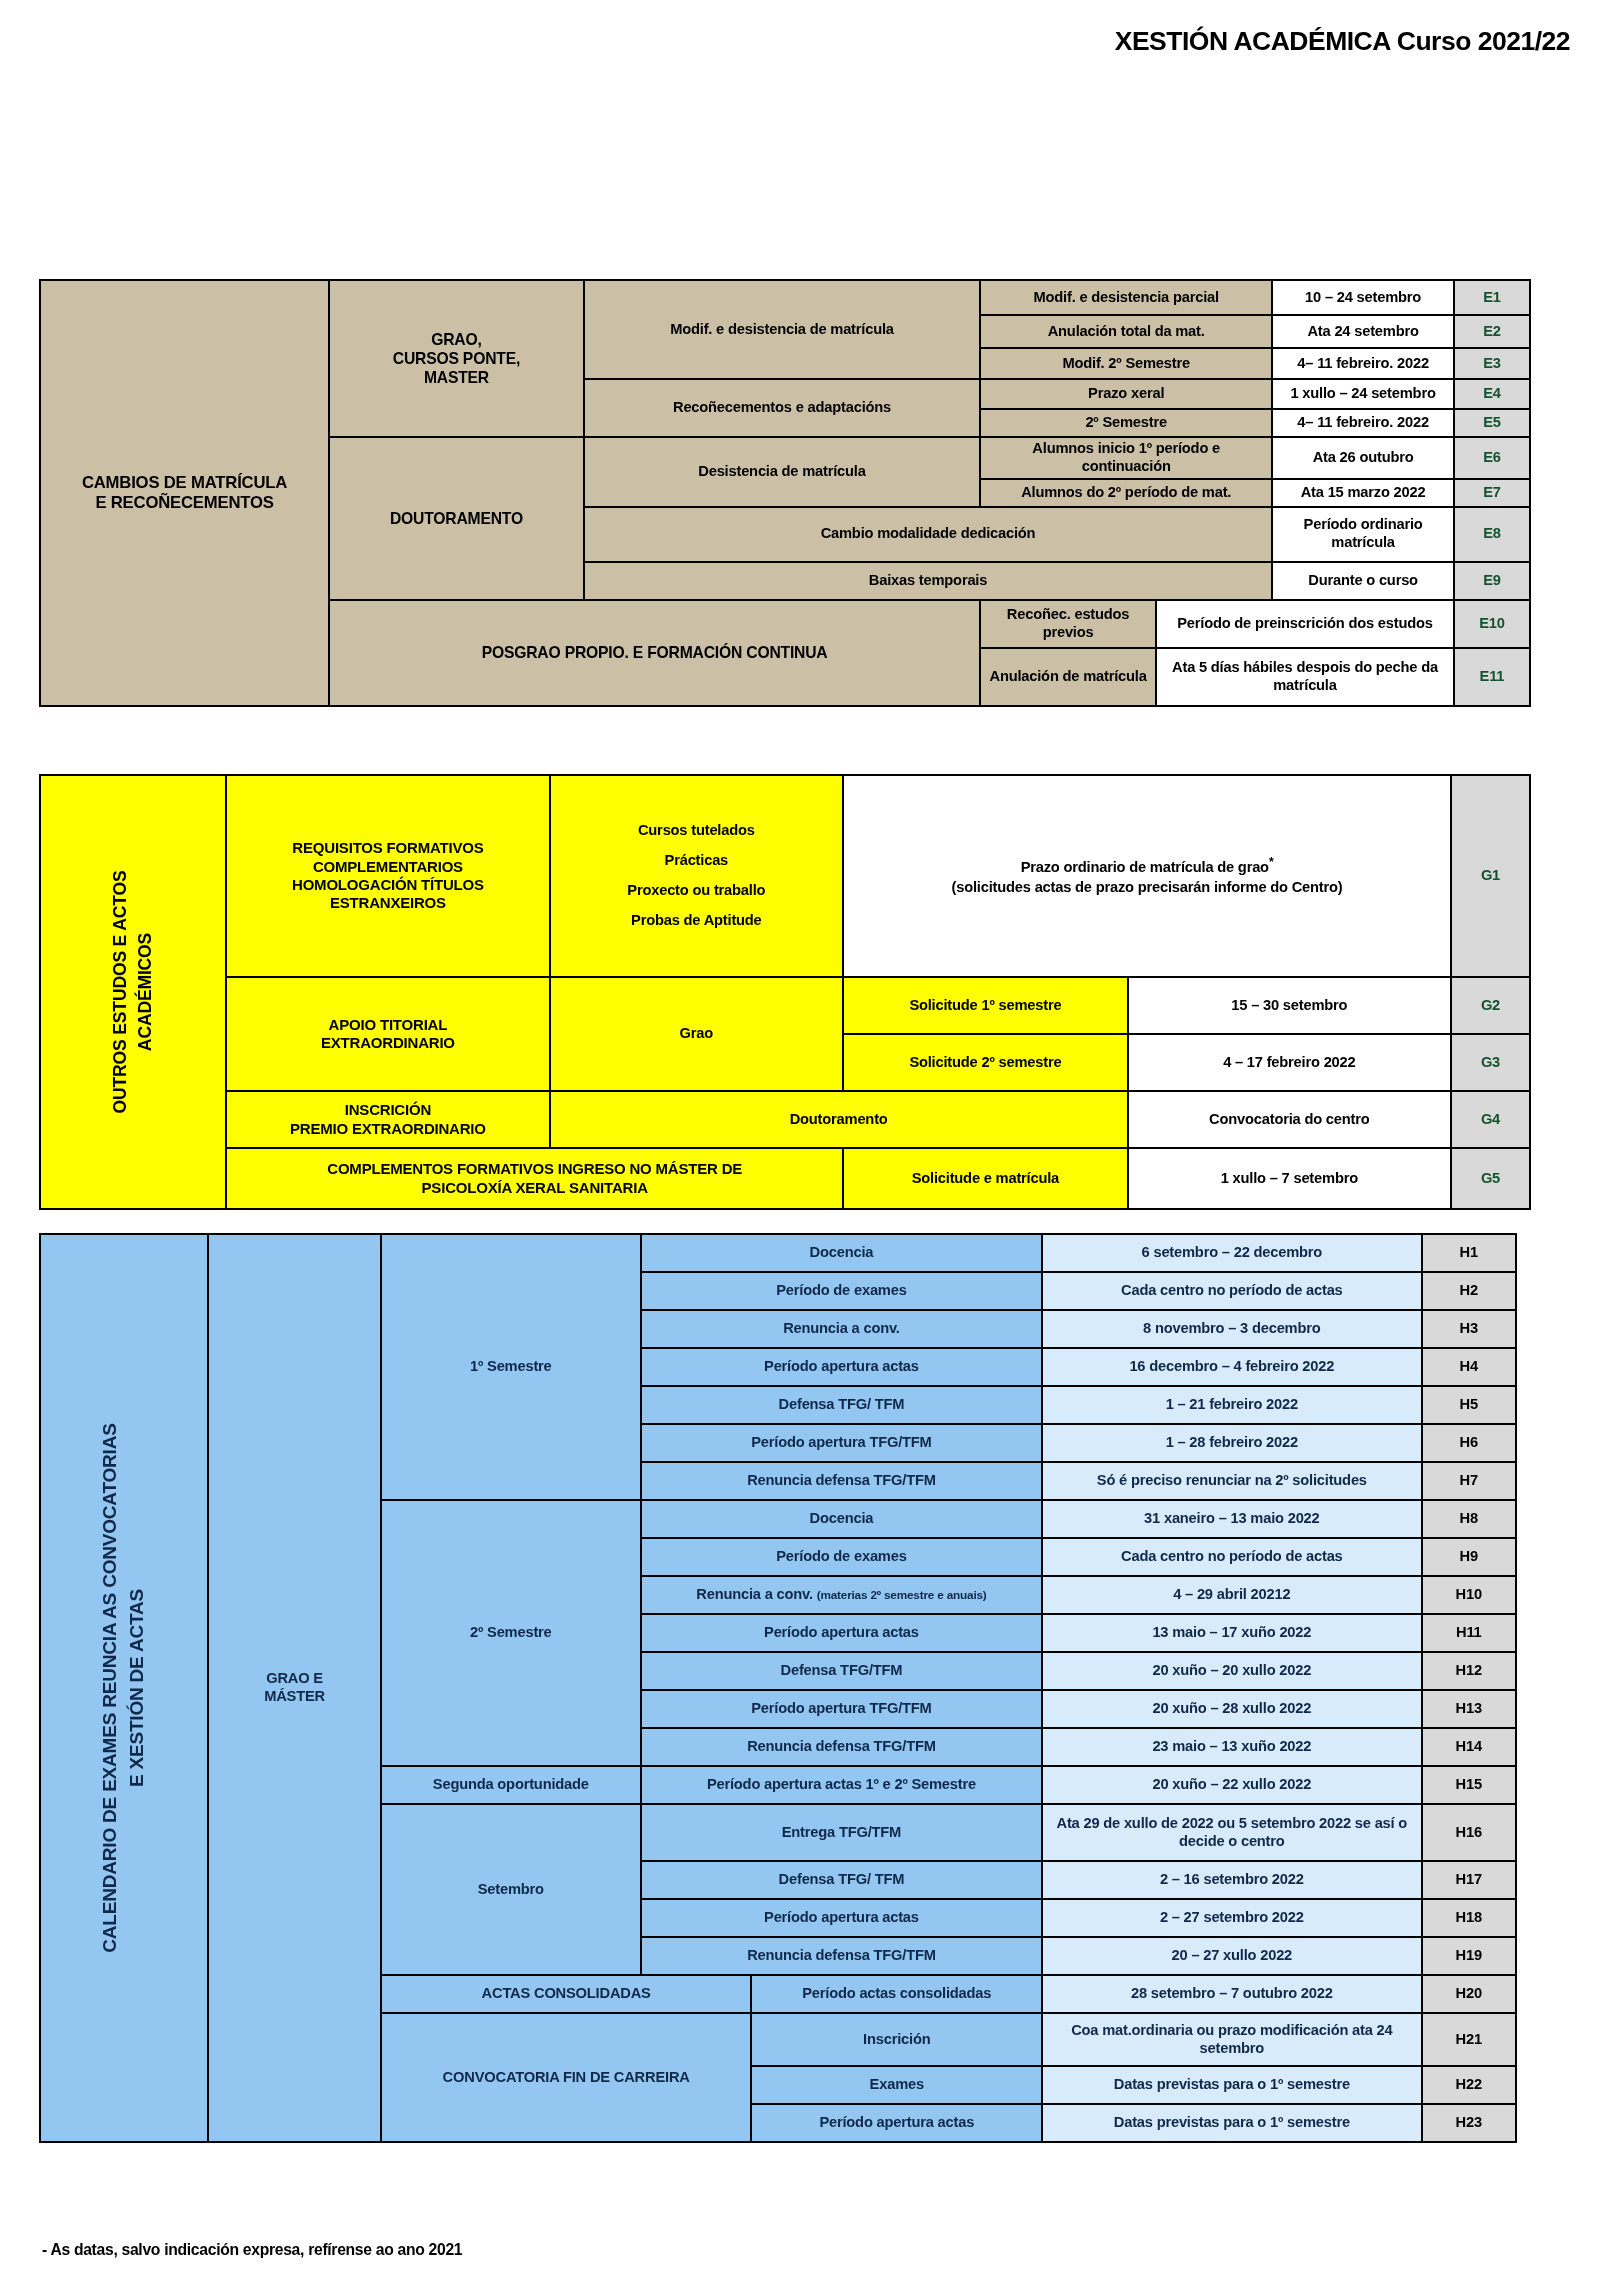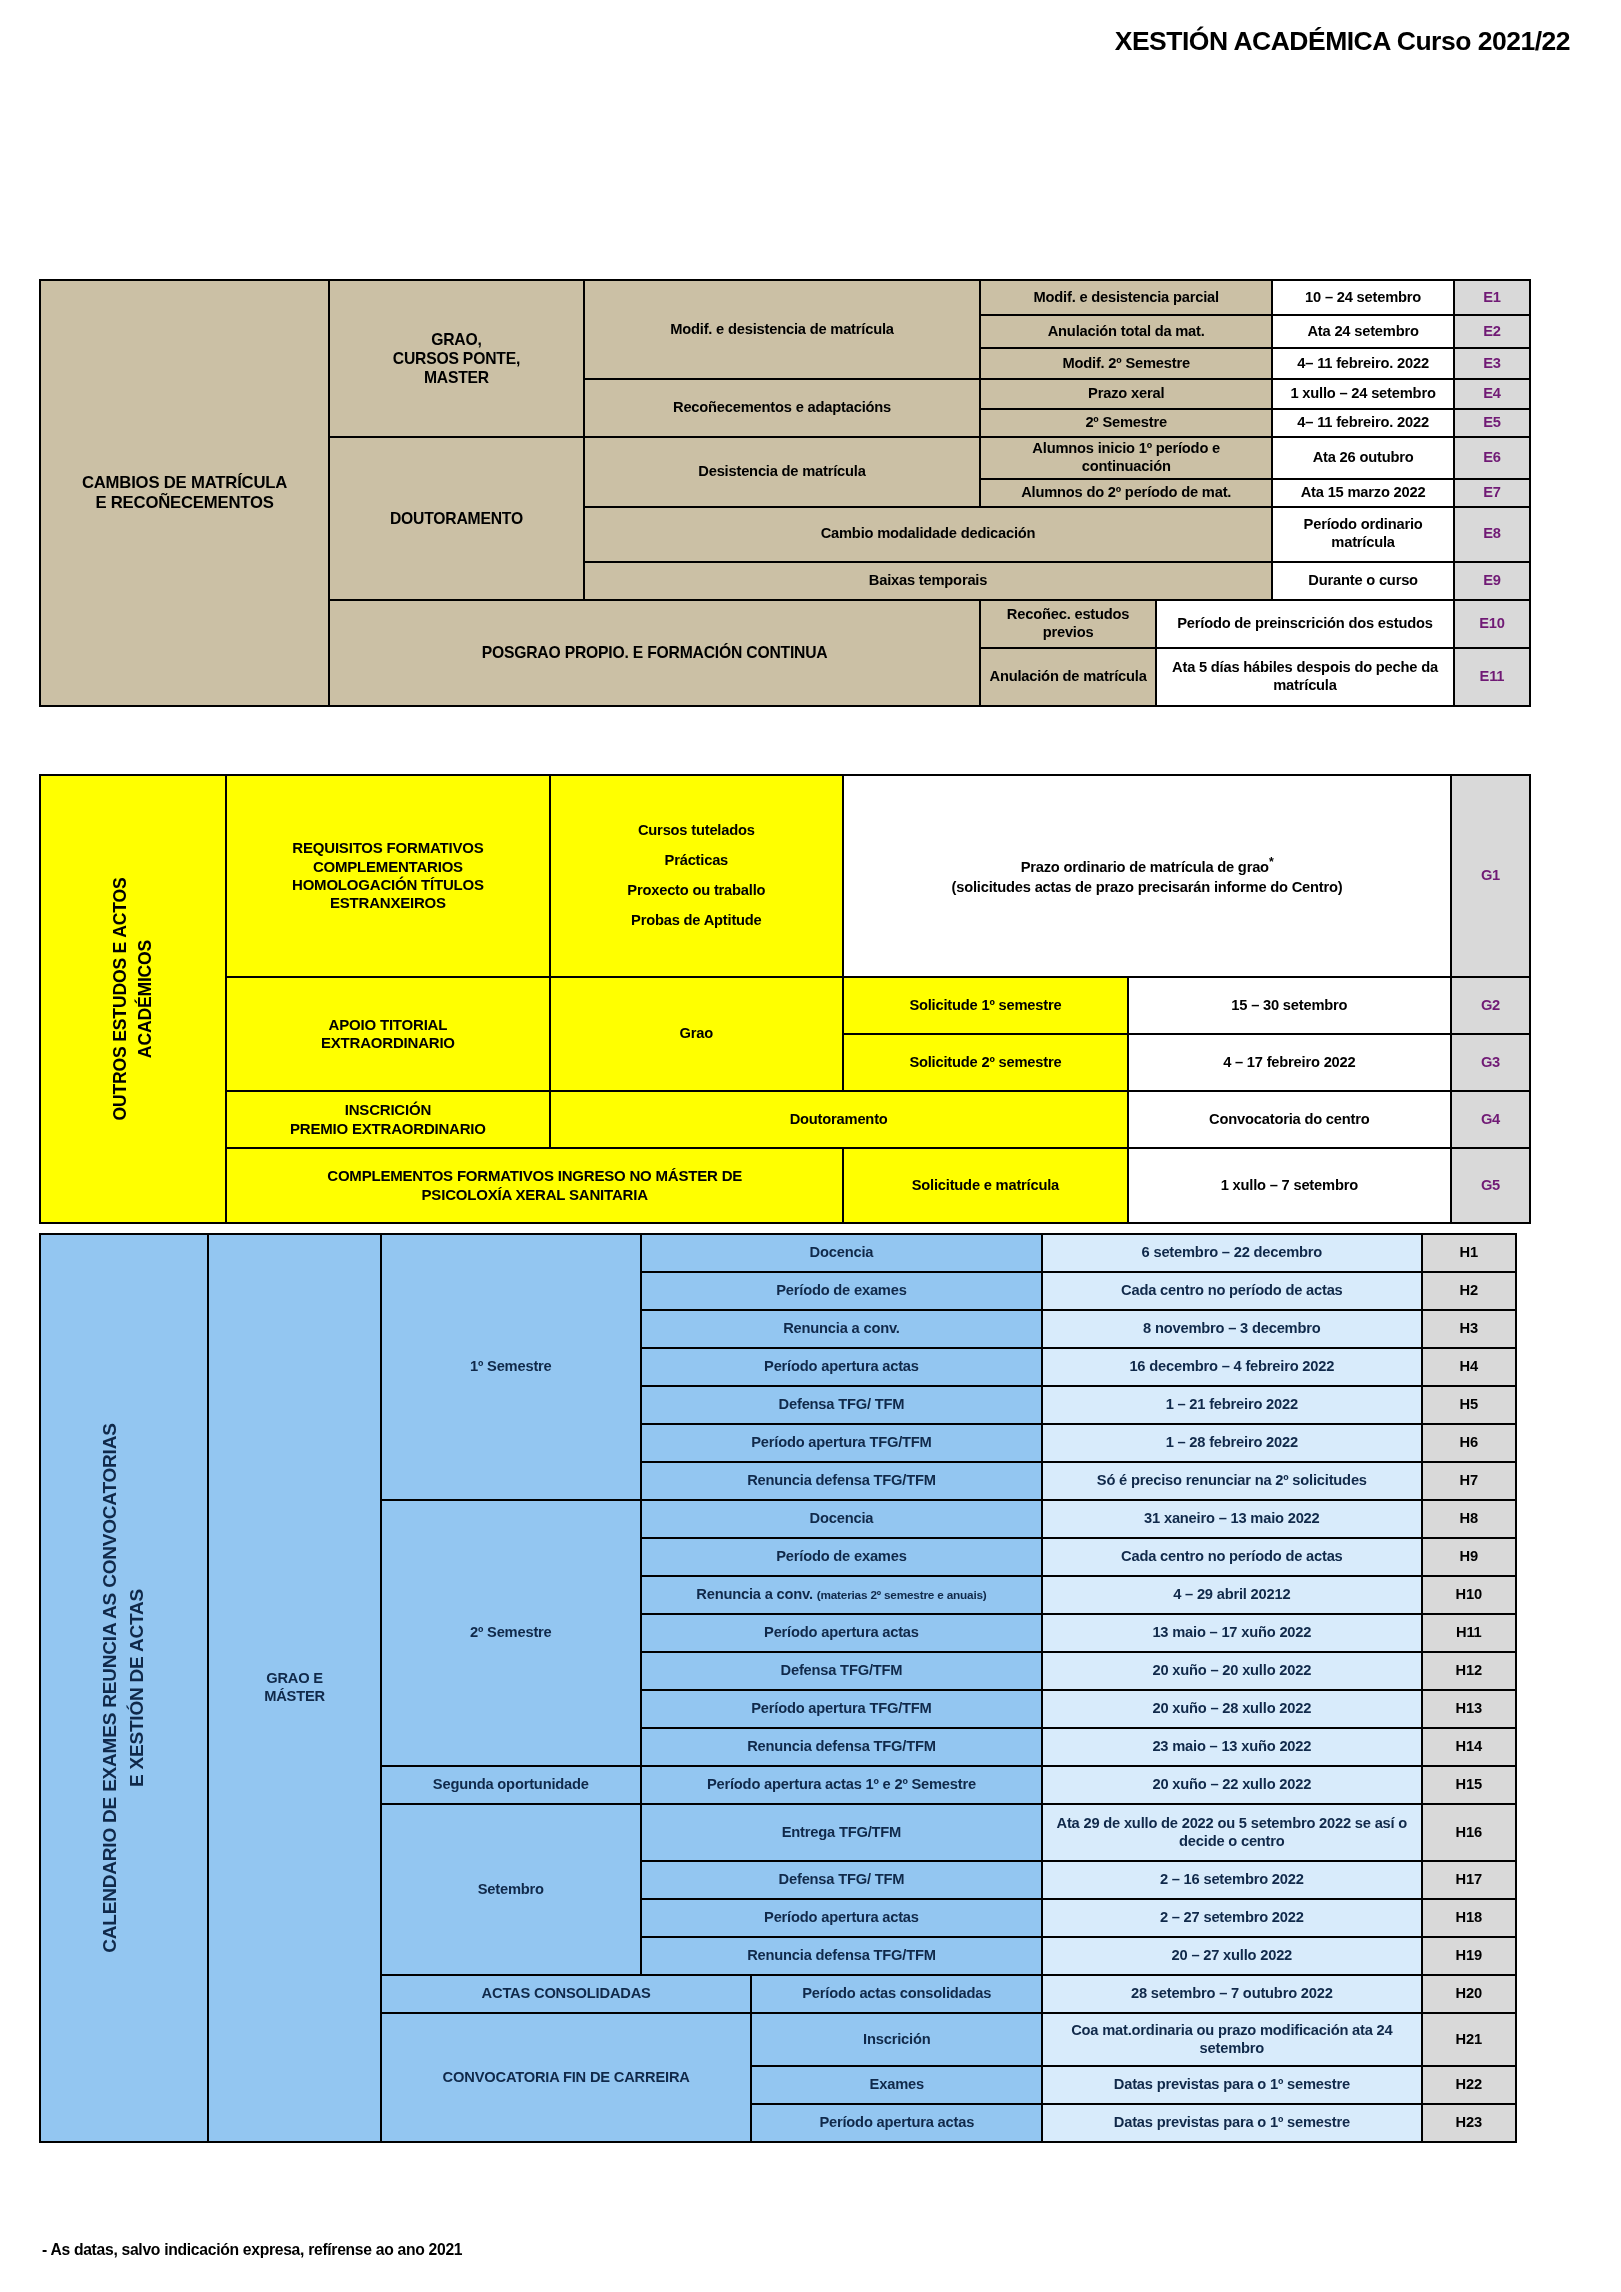--- a/index.html
+++ b/index.html
@@ -11,21 +11,21 @@
   .sheet{position:relative;width:1621px;height:2293px;background:#fff;overflow:hidden;border-radius:30px;}
   .page-title{position:absolute;top:25.5px;right:51px;font-size:26.5px;letter-spacing:-0.5px;}
   .footnote{position:absolute;left:42px;top:2241px;font-size:15.7px;letter-spacing:-0.3px;}
 
   table.tbl{border-collapse:collapse;table-layout:fixed;position:absolute;border:2.9px solid #000;}
   table.tbl td{border:2px solid #000;text-align:center;vertical-align:middle;
     padding:2px 5.9px;font-size:14.7px;line-height:1.22;letter-spacing:-0.2px;overflow:hidden;position:relative;}
   .pre{white-space:pre-line;}
   .right{text-align:right;padding-right:8.8px;}
   td.white{background:var(--white) !important;}
-  td.code{background:var(--code_gray) !important;color:#701a75;}
+  td.code{background:var(--code_gray) !important;color:#14532d;}
 
   
   .t1{left:39px;top:279px;width:1492px;}
   .t1 td{background:var(--tan);margin-left:8px;}
   .t1 .hdr{font-size:16.7px;}
   .t1 .grp{font-size:15.7px;}
 
   
   .t2{left:39px;top:774px;width:1492px;}
   .t2 td{background:var(--yellow);}
@@ -177,21 +177,21 @@
       <td class="white">4 – 17 febreiro 2022</td>
       <td class="code">G3</td>
     </tr>
     <tr style="height:57px">
       <td class="grp pre">INSCRICIÓN
 PREMIO EXTRAORDINARIO</td>
       <td colspan="2">Doutoramento</td>
       <td class="white">Convocatoria do centro</td>
       <td class="code">G4</td>
     </tr>
-    <tr style="height:75px">
+    <tr style="height:61px">
       <td colspan="2" class="grp pre">COMPLEMENTOS FORMATIVOS INGRESO NO MÁSTER DE
 PSICOLOXÍA XERAL SANITARIA</td>
       <td class="right">Solicitude e matrícula</td>
       <td class="white">1 xullo – 7 setembro</td>
       <td class="code">G5</td>
     </tr>
   </tbody>
     </table>
 
   <table class="tbl t3">

